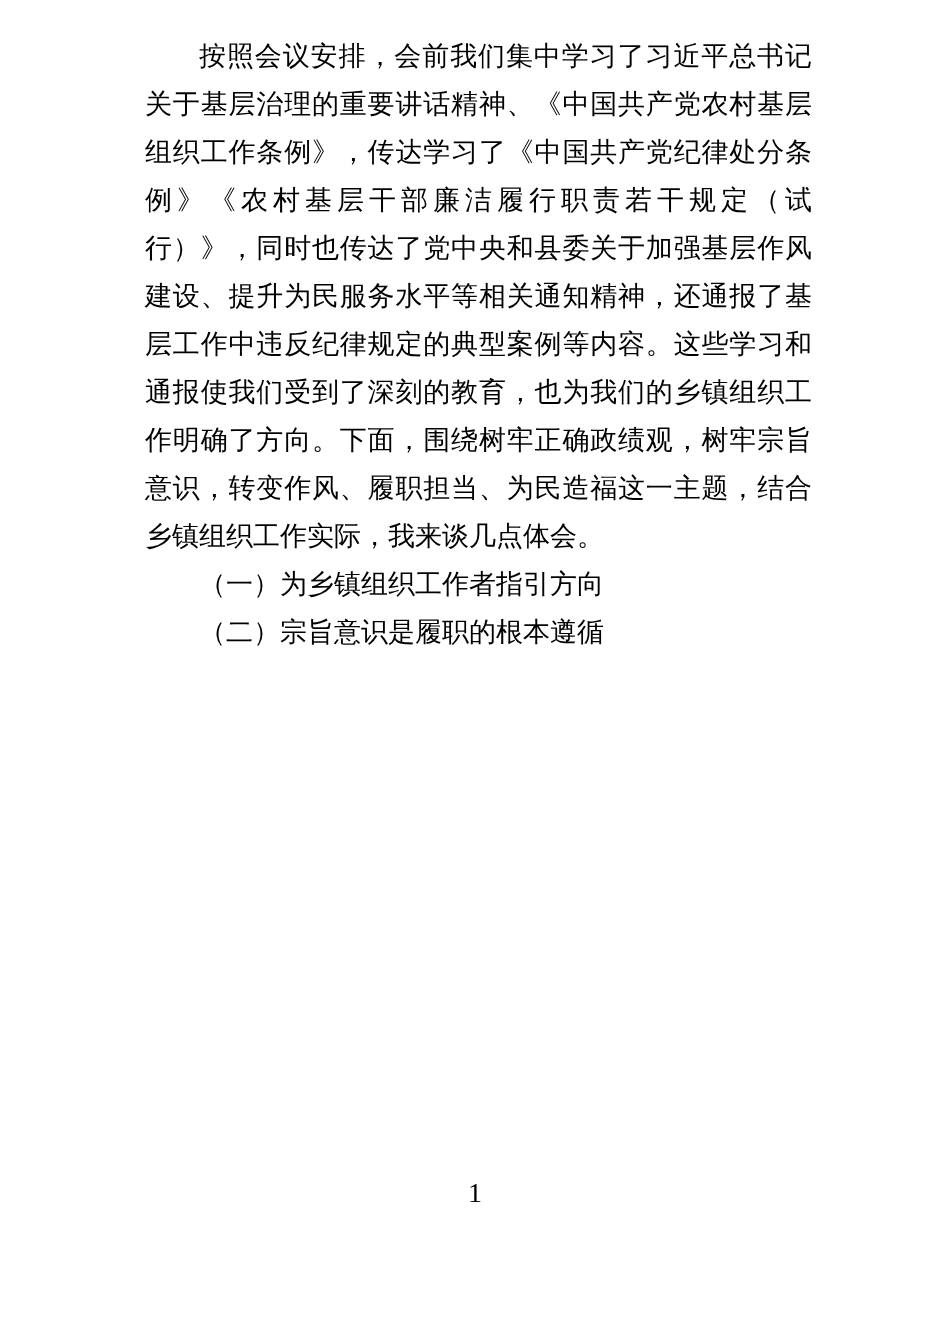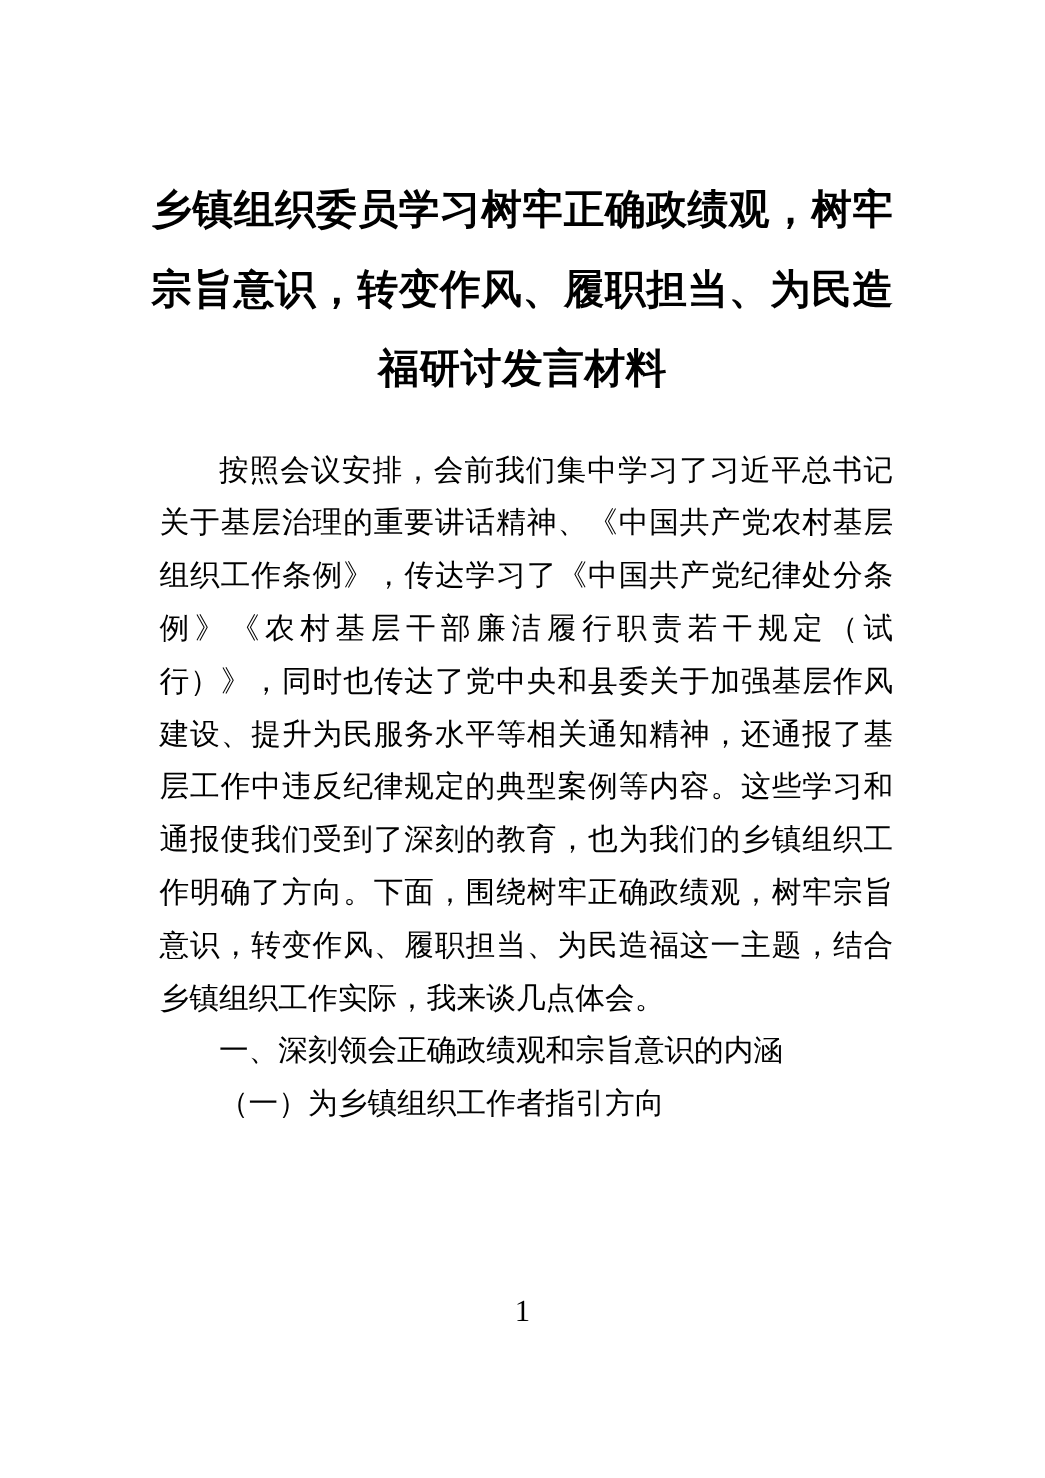--- a/index.html
+++ b/index.html
@@ -50,27 +50,22 @@
     line-height: 34px;
     font-family: "Liberation Serif", "DejaVu Serif", serif;
     color: #000000;
   }
 </style>
 </head>
 <body>
 
 <div class="page">
 
-  <h1 class="doc-title">
-    <span class="title-line">乡镇组织委员学习树牢正确政绩观，树牢</span>
-    <span class="title-line">宗旨意识，转变作风、履职担当、为民造</span>
-    <span class="title-line">福研讨发言材料</span>
-  </h1>
 
   <div class="doc-body">
     <p class="para">按照会议安排，会前我们集中学习了习近平总书记关于基层治理的重要讲话精神、《中国共产党农村基层组织工作条例》，传达学习了《中国共产党纪律处分条例》《农村基层干部廉洁履行职责若干规定（试行）》，同时也传达了党中央和县委关于加强基层作风建设、提升为民服务水平等相关通知精神，还通报了基层工作中违反纪律规定的典型案例等内容。这些学习和通报使我们受到了深刻的教育，也为我们的乡镇组织工作明确了方向。下面，围绕树牢正确政绩观，树牢宗旨意识，转变作风、履职担当、为民造福这一主题，结合乡镇组织工作实际，我来谈几点体会。</p>
-    <p class="heading">一、深刻领会正确政绩观和宗旨意识的内涵</p>
     <p class="heading">（一）为乡镇组织工作者指引方向</p>
+    <p class="heading">（二）宗旨意识是履职的根本遵循</p>
   </div>
 
   <div class="page-number">1</div>
 
 </div>
 
 </body></html>

